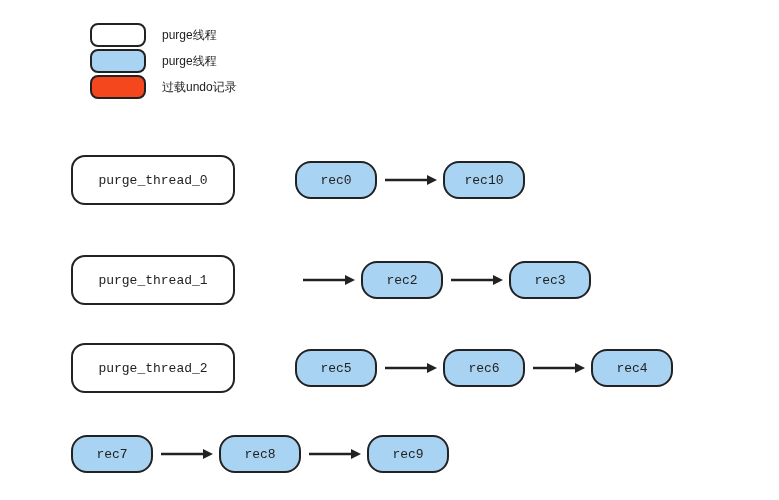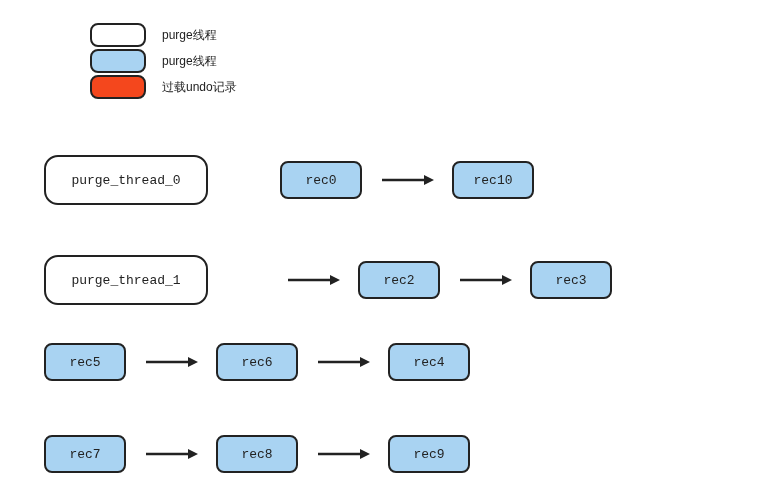--- a/index.html
+++ b/index.html
@@ -32,24 +32,23 @@
   .swatch-blue { background: #a9d3f2; }
   .swatch-red  { background: #f4471d; }
   .legend-label {
     font-size: 12px;
     color: #222;
     font-family: sans-serif;
   }
 
   .row {
     position: absolute;
-    left: 44px;
-    display: flex;
-    align-items: center;
-    gap: 12px;
+    left: 71px;
+    display: flex;
+    align-items: center;
   }
   .row0 { top: 155px; }
   .row1 { top: 255px; justify-content: center; }
   .row2 { top: 343px; }
   .row3 { top: 435px; }
 
   .thread-box {
     width: 160px;
     height: 46px;
     border: 2px solid #222;
@@ -62,21 +61,21 @@
     color: #222;
     font-family: "Courier New", monospace;
     margin-right: 60px;
     flex-shrink: 0;
   }
 
   .rec-box {
     width: 78px;
     height: 34px;
     border: 2px solid #222;
-    border-radius: 8px;
+    border-radius: 16px;
     background: #a9d3f2;
     display: flex;
     align-items: center;
     justify-content: center;
     font-size: 13px;
     color: #222;
     font-family: "Courier New", monospace;
     flex-shrink: 0;
   }
 
@@ -145,20 +144,23 @@
       <line x1="2" y1="7" x2="44" y2="7" stroke="#222" stroke-width="2.5"></line>
       <polygon points="44,2 54,7 44,12" fill="#222"></polygon>
     </svg>
   </div>
   <div class="rec-box">
     <span>rec3</span>
   </div>
 </div>
 
 <div class="row row2">
+  <div class="thread-box">
+    <span>purge_thread_2</span>
+  </div>
   <div class="rec-box">
     <span>rec5</span>
   </div>
   <div class="arrow">
     <svg width="54" height="14" viewBox="0 0 54 14">
       <line x1="2" y1="7" x2="44" y2="7" stroke="#222" stroke-width="2.5"></line>
       <polygon points="44,2 54,7 44,12" fill="#222"></polygon>
     </svg>
   </div>
   <div class="rec-box">

